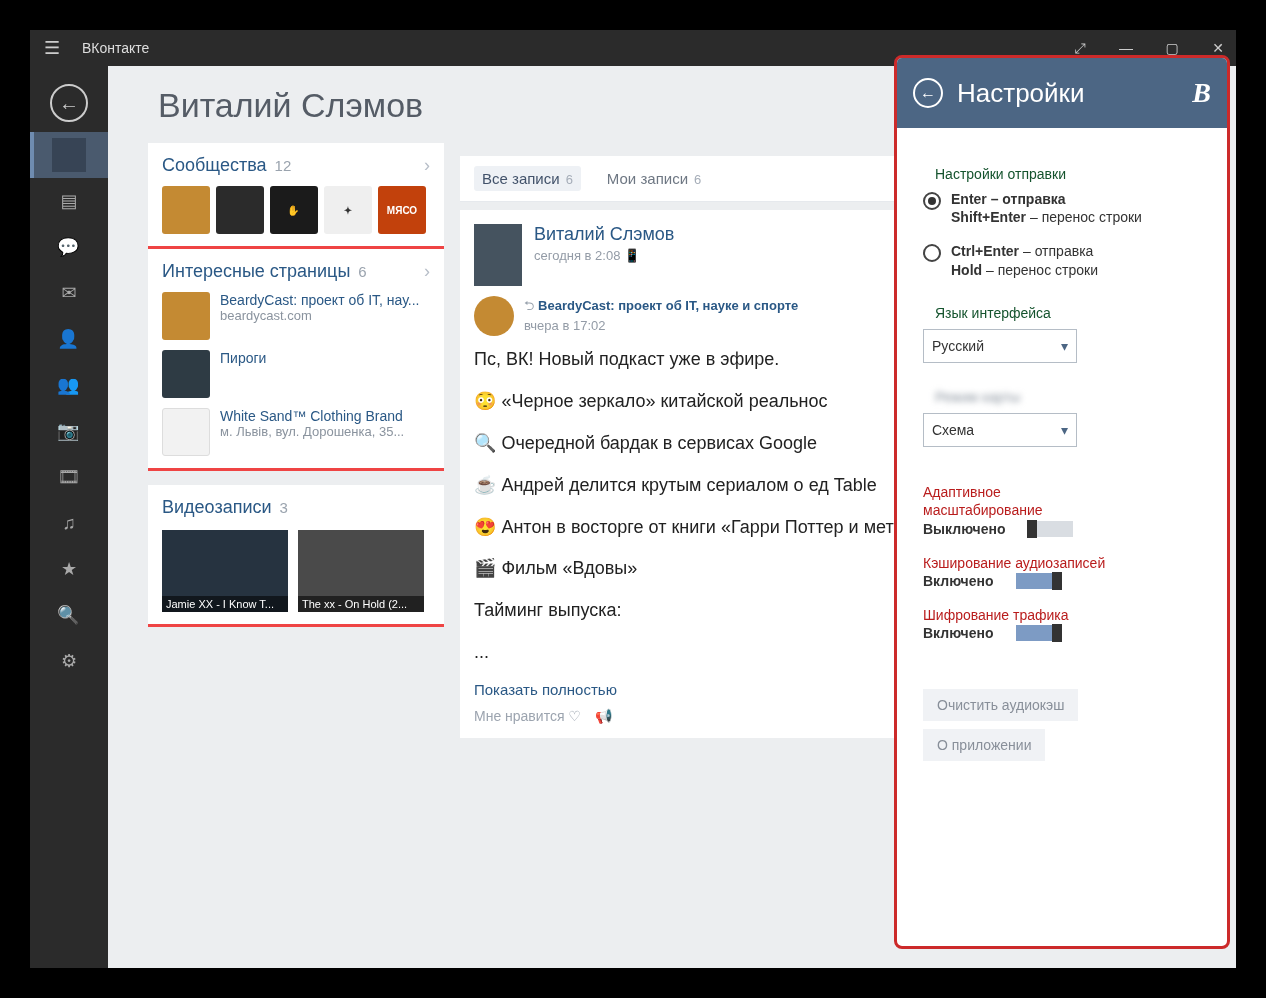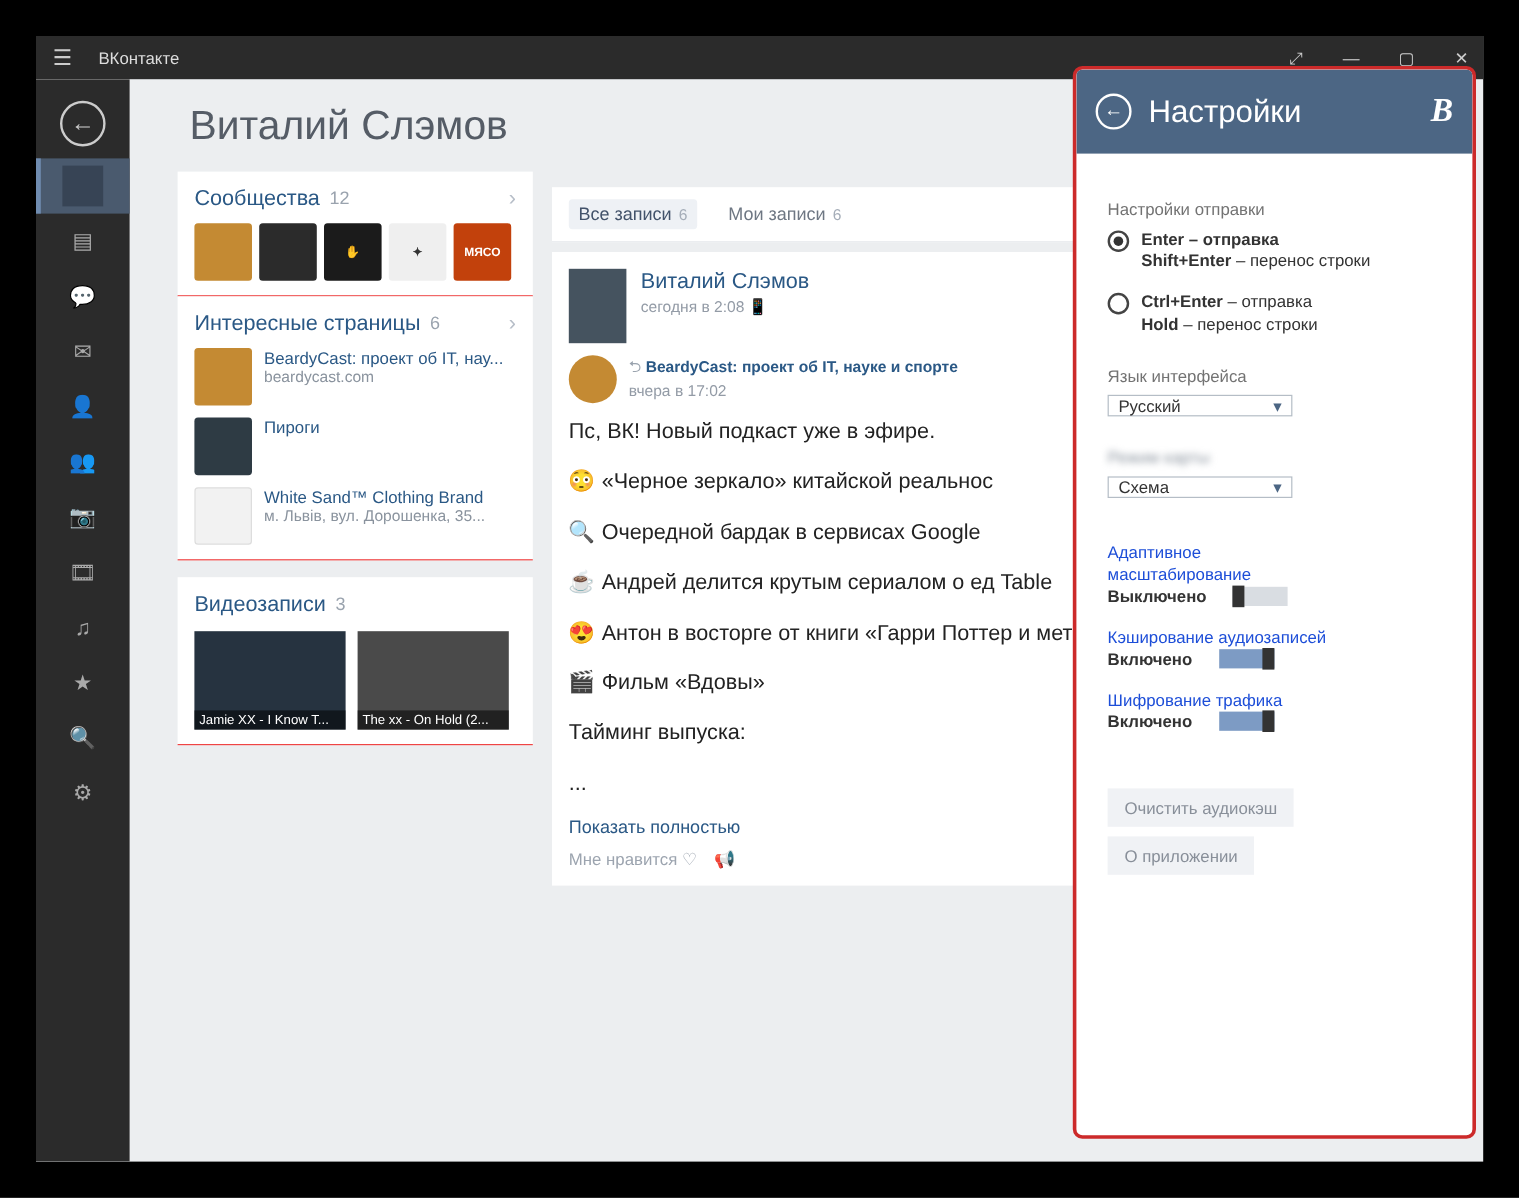--- a/index.html
+++ b/index.html
@@ -13,21 +13,21 @@
   .sidebar { width: 78px; background: #2b2b2b; display: flex; flex-direction: column; align-items: center; padding-top: 10px; gap: 0;}
   .sidebar .back { width: 38px; height: 38px; border: 2px solid #ccc; border-radius: 50%; color: #ccc; display: flex; align-items: center; justify-content: center; font-size: 20px; margin: 8px 0 10px 0; cursor: pointer;}
   .sidebar .nav-item { width: 78px; height: 46px; color: #a9a9a9; display: flex; align-items: center; justify-content: center; font-size: 18px; cursor: pointer; position: relative;}
   .sidebar .nav-item.active { background: #4a5a6e;}
   .sidebar .nav-item.active::before { content: ""; position: absolute; left: 0; top: 0; bottom: 0; width: 4px; background: #6f8cb0; }
   .sidebar .avatar-sm { width: 34px; height: 34px; background: #374455;}
   .content { flex: 1; display: flex; gap: 16px; padding: 20px 0 0 0; overflow: hidden;}
   .col-left { width: 296px; }
   .col-right { flex: 1; padding-right: 8px; position: relative;}
   .page-title h1 { color: #555c66; font-weight: 300; font-size: 34px; margin: 0 0 18px 34px;}
-  .card { background: #fff; border-bottom: 1px solid #ef4444; padding: 12px 14px; }
+  .card { background: #fff; border-bottom: 3px solid #ef4444; padding: 12px 14px; }
   .card-header { display: flex; align-items: center; gap: 8px; color: #2a5885; font-size: 18px; cursor: pointer; position: relative;}
   .card-header .count { color: #9aa3ae; font-size: 15px;}
   .card-header .chev { position: absolute; right: 0; color: #b7bec8;}
   .thumb-row { display: flex; gap: 6px; margin-top: 10px; flex-wrap: wrap;}
   .thumb { width: 48px; height: 48px; border-radius: 3px; overflow: hidden; display: flex; align-items: center; justify-content: center; color: #fff; font-size: 10px; font-weight: bold; text-align:center;}
   .page-row { display: flex; gap: 10px; margin-top: 10px; align-items: flex-start;}
   .page-row .thumb { width: 48px; height: 48px; flex-shrink: 0;}
   .page-row .meta .name { color: #2a5885; font-size: 14px; white-space: nowrap; overflow: hidden; text-overflow: ellipsis; max-width: 210px;}
   .page-row .meta .sub { color: #8a939e; font-size: 13px; white-space: nowrap; overflow: hidden; text-overflow: ellipsis; max-width: 210px;}
   .video-row { display: flex; gap: 10px; margin-top: 12px;}
@@ -54,29 +54,29 @@
   .post-actions .left, .post-actions .right { display: flex; gap: 14px; align-items: center;}
   
   .panel { position: absolute; right: 6px; top: 25px; width: 336px; height: 894px; background: #fff; border: 3px solid #cc2a2a; border-radius: 8px; overflow: hidden; display: flex; flex-direction: column;}
   .panel-header { background: #4c6684; color: #fff; height: 70px; display: flex; align-items: center; padding: 0 16px; gap: 14px;}
   .panel-header .back-circle { width: 30px; height: 30px; border: 2px solid #fff; border-radius: 50%; display:flex; align-items:center; justify-content:center; cursor: pointer;}
   .panel-header h2 { font-weight: 300; font-size: 26px; flex: 1;}
   .panel-header .logo { font-weight: bold; font-size: 28px; font-family: Georgia, serif; font-style: italic;}
   .panel-body { flex: 1; padding: 16px 24px 20px 26px; overflow-y: auto; color: #333; font-size: 14px;}
   .panel-body::-webkit-scrollbar { width: 14px;}
   .panel-body::-webkit-scrollbar-thumb { background:#cacfd6;}
-  .section-label { color: #737373; font-size: 14px; margin: 16px 0 8px 0;}
+  .section-label { color: #14532d; font-size: 14px; margin: 16px 0 8px 12px;}
   .radio-opt { display: flex; gap: 10px; margin: 6px 0 16px 0; cursor: pointer; align-items:flex-start;}
   .radio-opt .r { width: 18px; height: 18px; border: 2px solid #444; border-radius: 50%; display:flex; align-items:center; justify-content:center; flex-shrink:0; margin-top: 2px;}
   .radio-opt.checked .r::after { content:""; width:8px;height:8px;background:#333;border-radius:50%;}
   .radio-opt .txt { line-height: 1.3;}
-  .select { width: 154px; height: 18px; border: 1px solid #b5bdc6; display:flex; align-items:center; padding: 0 8px; justify-content: space-between; cursor: pointer; margin-top: 4px;}
+  .select { width: 154px; height: 34px; border: 1px solid #b5bdc6; display:flex; align-items:center; padding: 0 8px; justify-content: space-between; cursor: pointer; margin-top: 4px;}
   .select .chv { color: #4c6684;}
   .toggle-row { margin: 4px 0 18px 0;}
-  .toggle-row .lbl { color: #1d4ed8; margin-bottom: 2px;}
+  .toggle-row .lbl { color: #b91c1c; margin-bottom: 2px;}
   .toggle-row .lbl.multi { line-height:1.3;}
   .toggle-row .state-row { display:flex; align-items:center; gap: 22px;}
   .toggle-row .state { font-weight: bold;}
   .switch { width: 46px; height: 16px; background: #d9dde2; position: relative; cursor: pointer;}
   .switch .knob { position:absolute; top:-1px; width:10px; height:18px; background:#333;}
   .switch.off .knob { left: 0;}
   .switch.on { background: #7d9bc4;}
   .switch.on .knob { right: 0;}
   .btn { display:inline-block; background: #f0f2f5; color: #888f99; padding: 8px 14px; font-size: 14px; margin-top: 8px; cursor: pointer;}
   .blurred { filter: blur(3px); color:#8a939e;}

